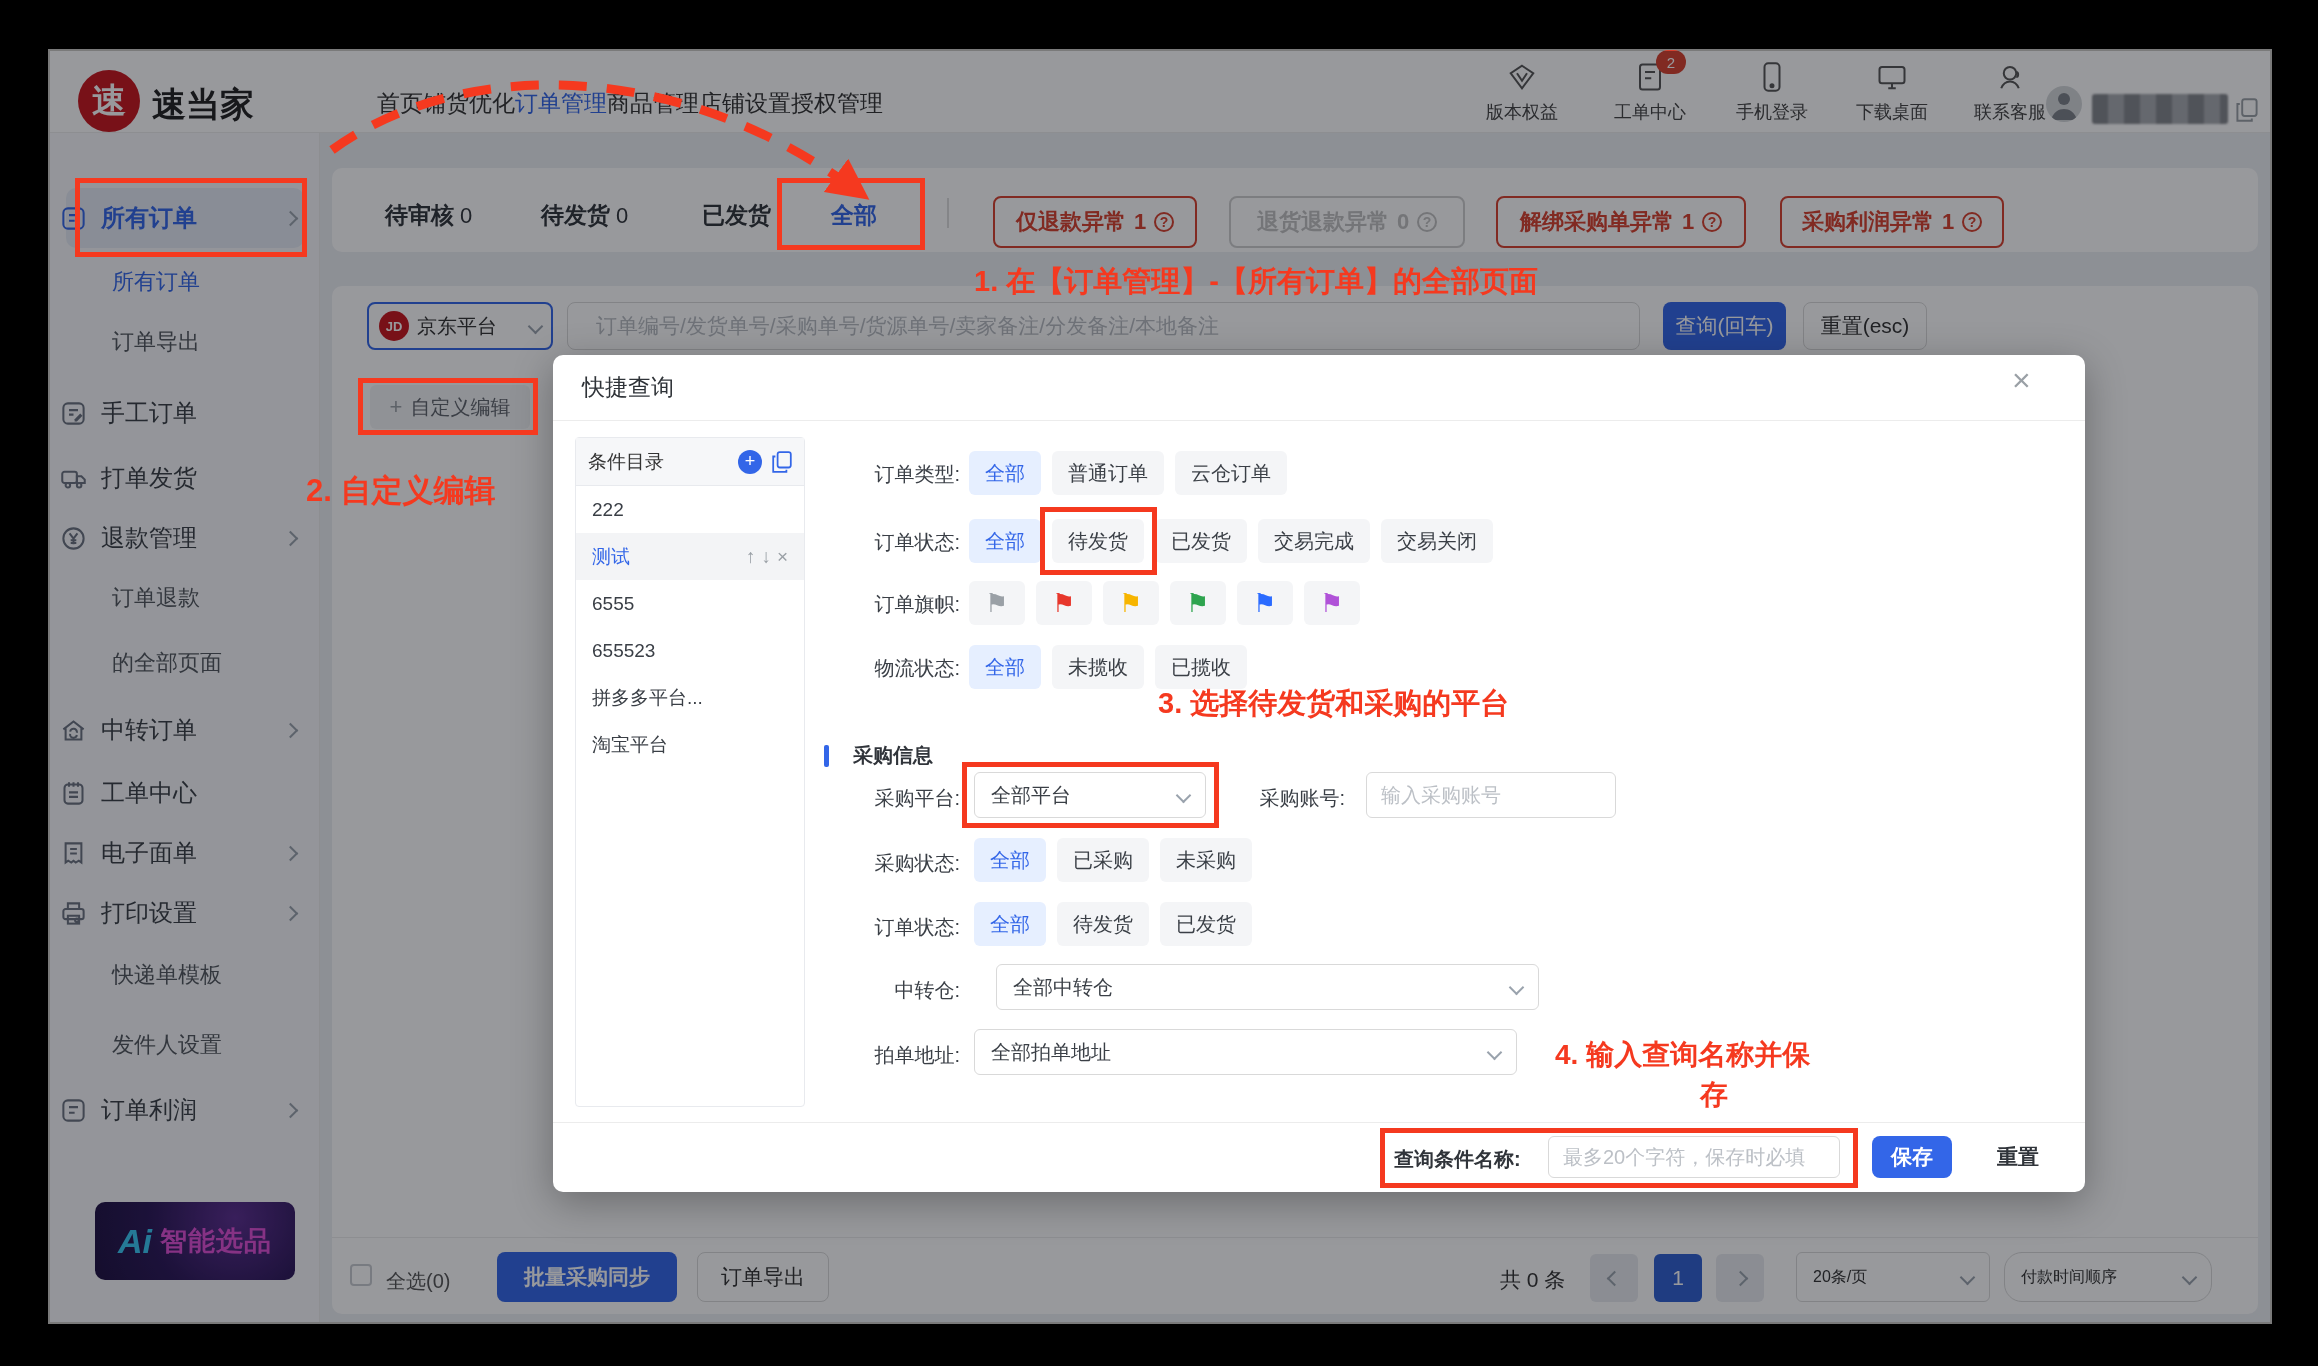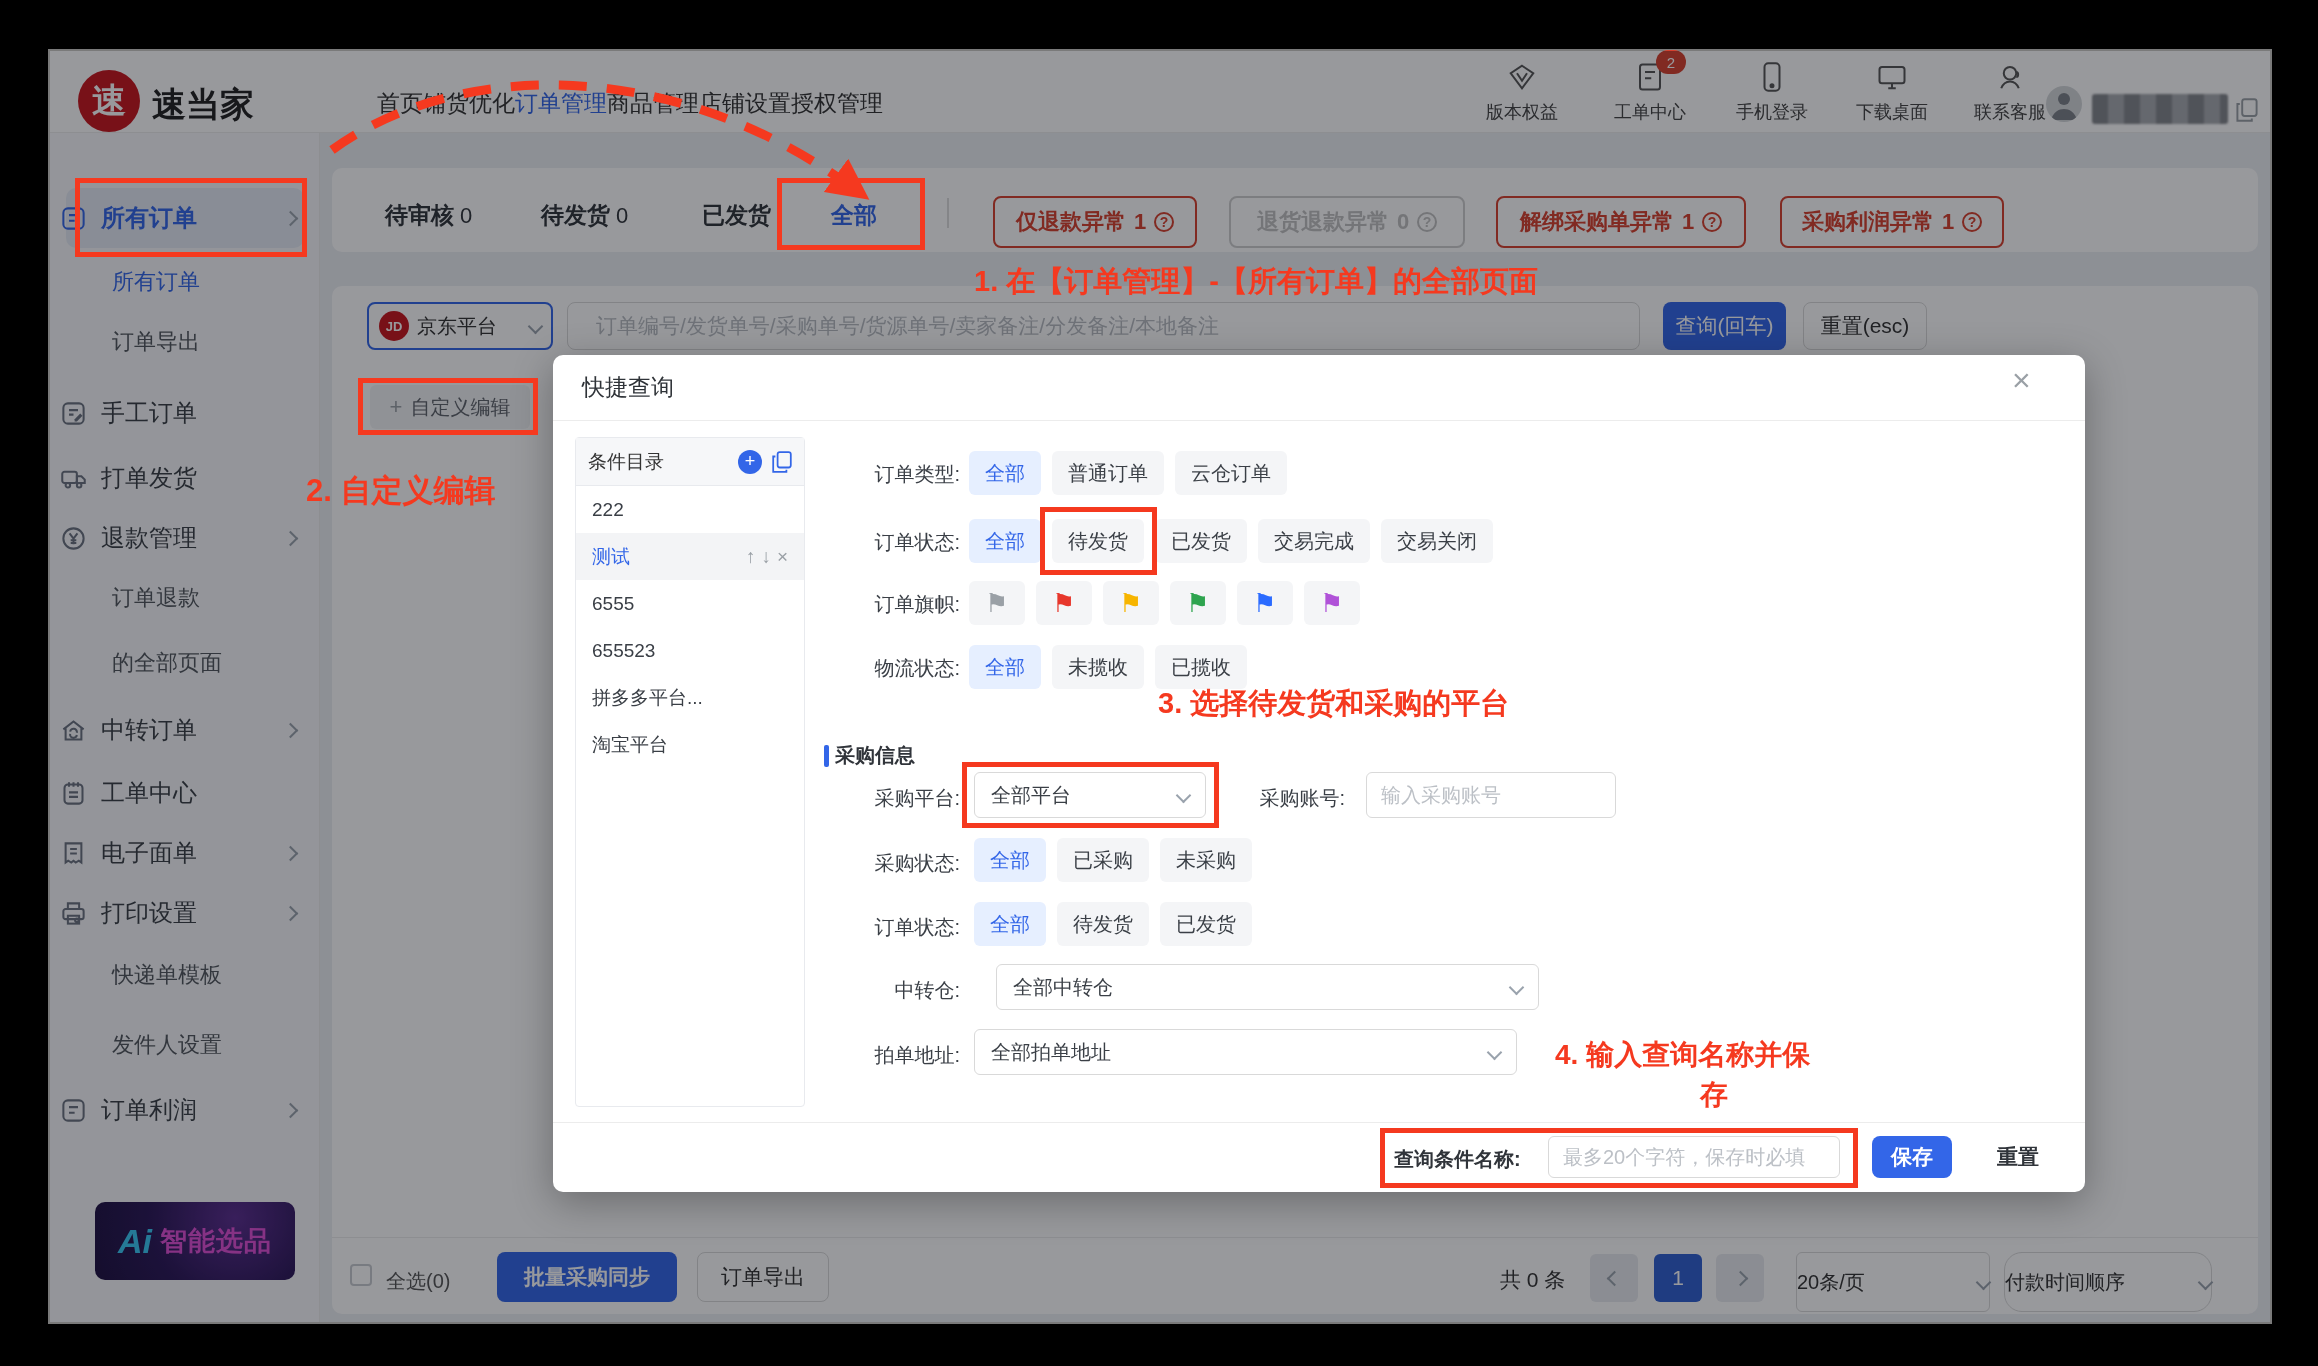--- a/index.html
+++ b/index.html
@@ -55,39 +55,39 @@
   .searchinput::placeholder{color:#b8bcc2;}
   .btn{display:flex;align-items:center;justify-content:center;border-radius:8px;font-size:21px;z-index:3;}
   .btn.primary{background:#3366e8;color:#fff;border:none;}
   .btn.plain{background:#fff;color:#333;border:1px solid #d9d9d9;}
   .custombtn{left:370px;top:385px;width:160px;height:44px;background:#f2f3f5;border-radius:6px;color:#5f646b;font-size:20px;display:flex;align-items:center;justify-content:center;gap:8px;z-index:3;}
   
   .divline{background:#ececec;height:1px;z-index:3;}
   .checkbox{left:350px;top:1264px;width:22px;height:22px;border:2px solid #c9ccd1;border-radius:4px;background:#fff;z-index:3;}
   .pagersq{top:1254px;width:48px;height:48px;border-radius:6px;background:#e9ebef;display:flex;align-items:center;justify-content:center;z-index:3;}
   .pagersq.cur{background:#2f5fd0;color:#fff;font-size:21px;}
-  .selbox{top:1252px;height:60px;border:1px solid #d9d9d9;border-radius:6px;background:#fff;display:flex;align-items:center;justify-content:space-between;padding:0 0;font-size:20px;color:#333;z-index:3;}
+  .selbox{top:1252px;height:50px;border:1px solid #d9d9d9;border-radius:6px;background:#fff;display:flex;align-items:center;justify-content:space-between;padding:0 16px;font-size:16px;color:#333;z-index:3;}
   
   .dim{left:50px;top:51px;width:2220px;height:1271px;background:rgba(10,12,18,0.42);z-index:50;}
   
   .modal{left:553px;top:355px;width:1532px;height:837px;background:#fff;border-radius:10px;box-shadow:0 10px 40px rgba(0,0,0,.3);z-index:100;}
   .mtitle{left:582px;top:372px;font-size:23px;color:#2f3338;z-index:101;}
   .mclose{left:2012px;top:362px;font-size:32px;color:#9aa0a6;z-index:101;}
   .mdiv{left:553px;top:420px;width:1532px;z-index:101;}
   .panel{left:575px;top:437px;width:230px;height:670px;border:1px solid #e8eaee;border-radius:4px;z-index:101;background:#fff;}
   .panel-h{height:48px;background:#f6f7f9;border-bottom:1px solid #e8eaee;display:flex;align-items:center;padding:0 12px;font-size:19px;color:#333;}
   .panel-i{height:47px;display:flex;align-items:center;padding:0 16px;font-size:19px;color:#3a3f46;}
   .panel-i.sel{background:#f3f4f6;color:#3366e8;}
   .addcirc{width:24px;height:24px;border-radius:50%;background:#3366e8;color:#fff;font-size:18px;display:flex;align-items:center;justify-content:center;margin-left:auto;}
   .flabel{width:132px;text-align:right;font-size:20px;color:#3a3f46;z-index:101;position:absolute;left:828px;}
   .pillrow{position:absolute;left:969px;display:flex;gap:11px;z-index:101;}
   .pill{height:44px;display:flex;align-items:center;justify-content:center;padding:0 16px;background:#f4f5f7;border-radius:6px;font-size:20px;color:#3a3f46;}
   .pill.sel{background:#e6efff;color:#3366e8;}
   .pill.flag{width:56px;padding:0;font-size:26px;}
-  .secthead{left:824px;display:flex;align-items:center;gap:6px;z-index:101;position:absolute;}
+  .secthead{left:824px;display:flex;align-items:center;gap:24px;z-index:101;position:absolute;}
   .secthead .bar{width:5px;height:22px;background:#3366e8;border-radius:2px;}
   .secthead .tx{font-size:20px;color:#30343a;font-weight:bold;}
   .drop{position:absolute;height:46px;border:1px solid #d9d9d9;border-radius:6px;background:#fff;display:flex;align-items:center;justify-content:space-between;padding:0 16px;font-size:20px;color:#3a3f46;z-index:101;}
   .minput{position:absolute;height:46px;border:1px solid #d9d9d9;border-radius:6px;font-size:20px;color:#333;padding:0 14px;z-index:101;background:#fff;}
   .minput::placeholder{color:#bcc0c6;}
   .mfootline{left:553px;top:1122px;width:1532px;z-index:101;}
   .redbox{position:absolute;border:5px solid #f5391f;z-index:200;}
   .redtext{position:absolute;color:#f5391f;font-weight:bold;z-index:200;white-space:nowrap;}
   svg.arrow{position:absolute;left:0;top:0;width:2318px;height:1366px;z-index:200;pointer-events:none;}
   .copyicon{margin-left:10px;}

